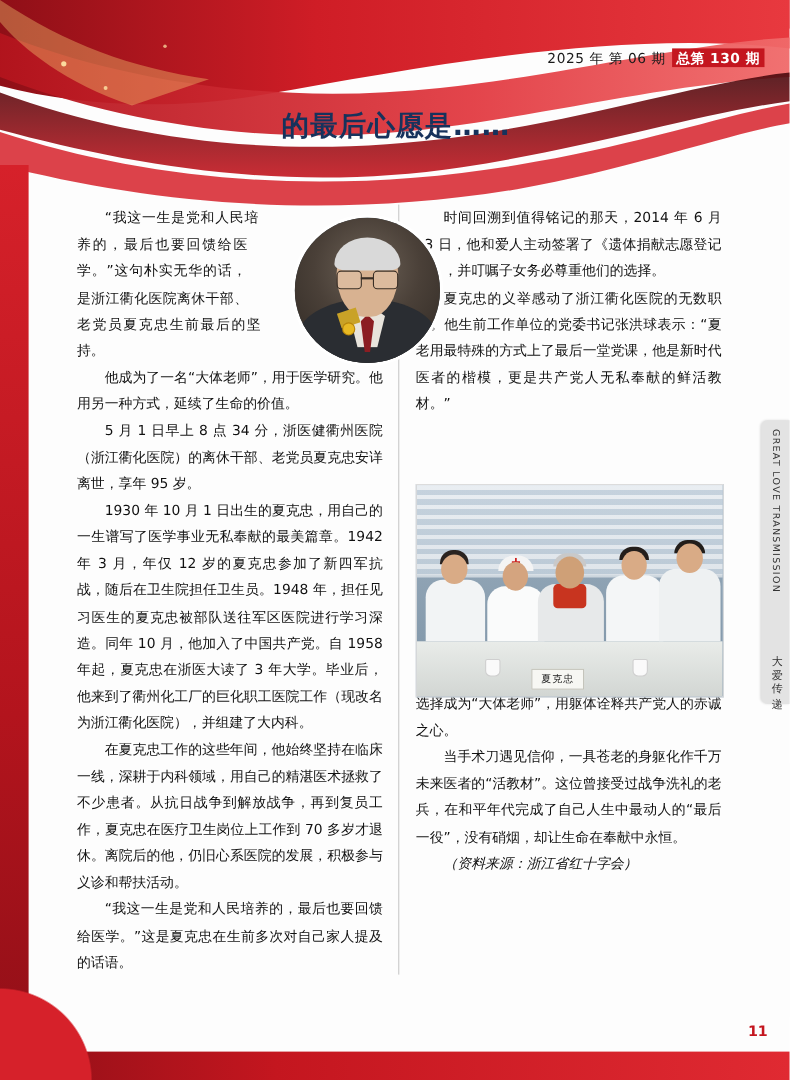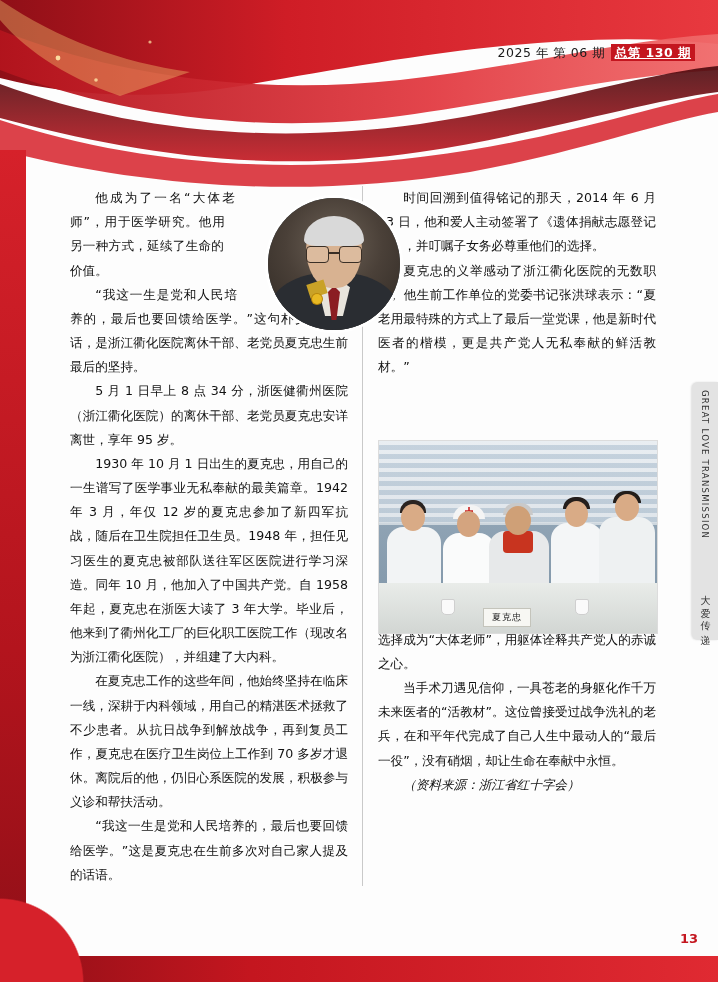--- a/index.html
+++ b/index.html
@@ -56,21 +56,20 @@
     color: #1a1a1a;
     letter-spacing: .5px;
     white-space: nowrap;
   }
   .issue .hl {
     background: #c4161f;
     color: #fff;
     padding: 1px 4px;
     margin: 0 1px;
     font-weight: bold;
-    text-decoration: underline;
   }
 
   
   .title {
     position: absolute;
     left: 60px;
     top: 96px;
     width: 600px;
     text-align: center;
     color: #16325c;
@@ -384,28 +383,29 @@
   <div class="left-bar"></div>
   <div class="bottom-bar"></div>
   <div class="bottom-corner"></div>
 
   <div class="issue">
     <span>2025 年 第 06 期</span>
     <span class="hl">总第 130 期</span>
   </div>
 
   <div class="title">
+    <span class="l2">的最后心愿是……</span>
   </div>
 
   <div class="divider"></div>
 
   <div class="col col-left">
     <div class="portrait-float"></div>
+    <p>“我这一生是党和人民培养的，最后也要回馈给医学。”这句朴实无华的话，是浙江衢化医院离休干部、老党员夏克忠生前最后的坚持。</p>
     <p>他成为了一名“大体老师”，用于医学研究。他用另一种方式，延续了生命的价值。</p>
-    <p>“我这一生是党和人民培养的，最后也要回馈给医学。”这句朴实无华的话，是浙江衢化医院离休干部、老党员夏克忠生前最后的坚持。</p>
     <p>5 月 1 日早上 8 点 34 分，浙医健衢州医院（浙江衢化医院）的离休干部、老党员夏克忠安详离世，享年 95 岁。</p>
     <p>1930 年 10 月 1 日出生的夏克忠，用自己的一生谱写了医学事业无私奉献的最美篇章。1942 年 3 月，年仅 12 岁的夏克忠参加了新四军抗战，随后在卫生院担任卫生员。1948 年，担任见习医生的夏克忠被部队送往军区医院进行学习深造。同年 10 月，他加入了中国共产党。自 1958 年起，夏克忠在浙医大读了 3 年大学。毕业后，他来到了衢州化工厂的巨化职工医院工作（现改名为浙江衢化医院），并组建了大内科。</p>
     <p>在夏克忠工作的这些年间，他始终坚持在临床一线，深耕于内科领域，用自己的精湛医术拯救了不少患者。从抗日战争到解放战争，再到复员工作，夏克忠在医疗卫生岗位上工作到 70 多岁才退休。离院后的他，仍旧心系医院的发展，积极参与义诊和帮扶活动。</p>
     <p>“我这一生是党和人民培养的，最后也要回馈给医学。”这是夏克忠在生前多次对自己家人提及的话语。</p>
   </div>
 
   <div class="col col-right">
     <p>时间回溯到值得铭记的那天，2014 年 6 月 13 日，他和爱人主动签署了《遗体捐献志愿登记表》，并叮嘱子女务必尊重他们的选择。</p>
     <p>夏克忠的义举感动了浙江衢化医院的无数职工。他生前工作单位的党委书记张洪球表示：“夏老用最特殊的方式上了最后一堂党课，他是新时代医者的楷模，更是共产党人无私奉献的鲜活教材。”</p>
     <div style="height:200px"></div>
@@ -466,15 +466,15 @@
     <div class="cup" style="left:62px"></div>
     <div class="cup" style="left:196px"></div>
     <div class="nameplate">夏克忠</div>
   </div>
 
   <div class="side-tab">
     <div class="en">GREAT LOVE TRANSMISSION</div>
     <div class="cn">大 爱 传 递</div>
   </div>
 
-  <div class="page-num">13</div>
+  <div class="page-num">11</div>
 
 </div>
 
 </body></html>

